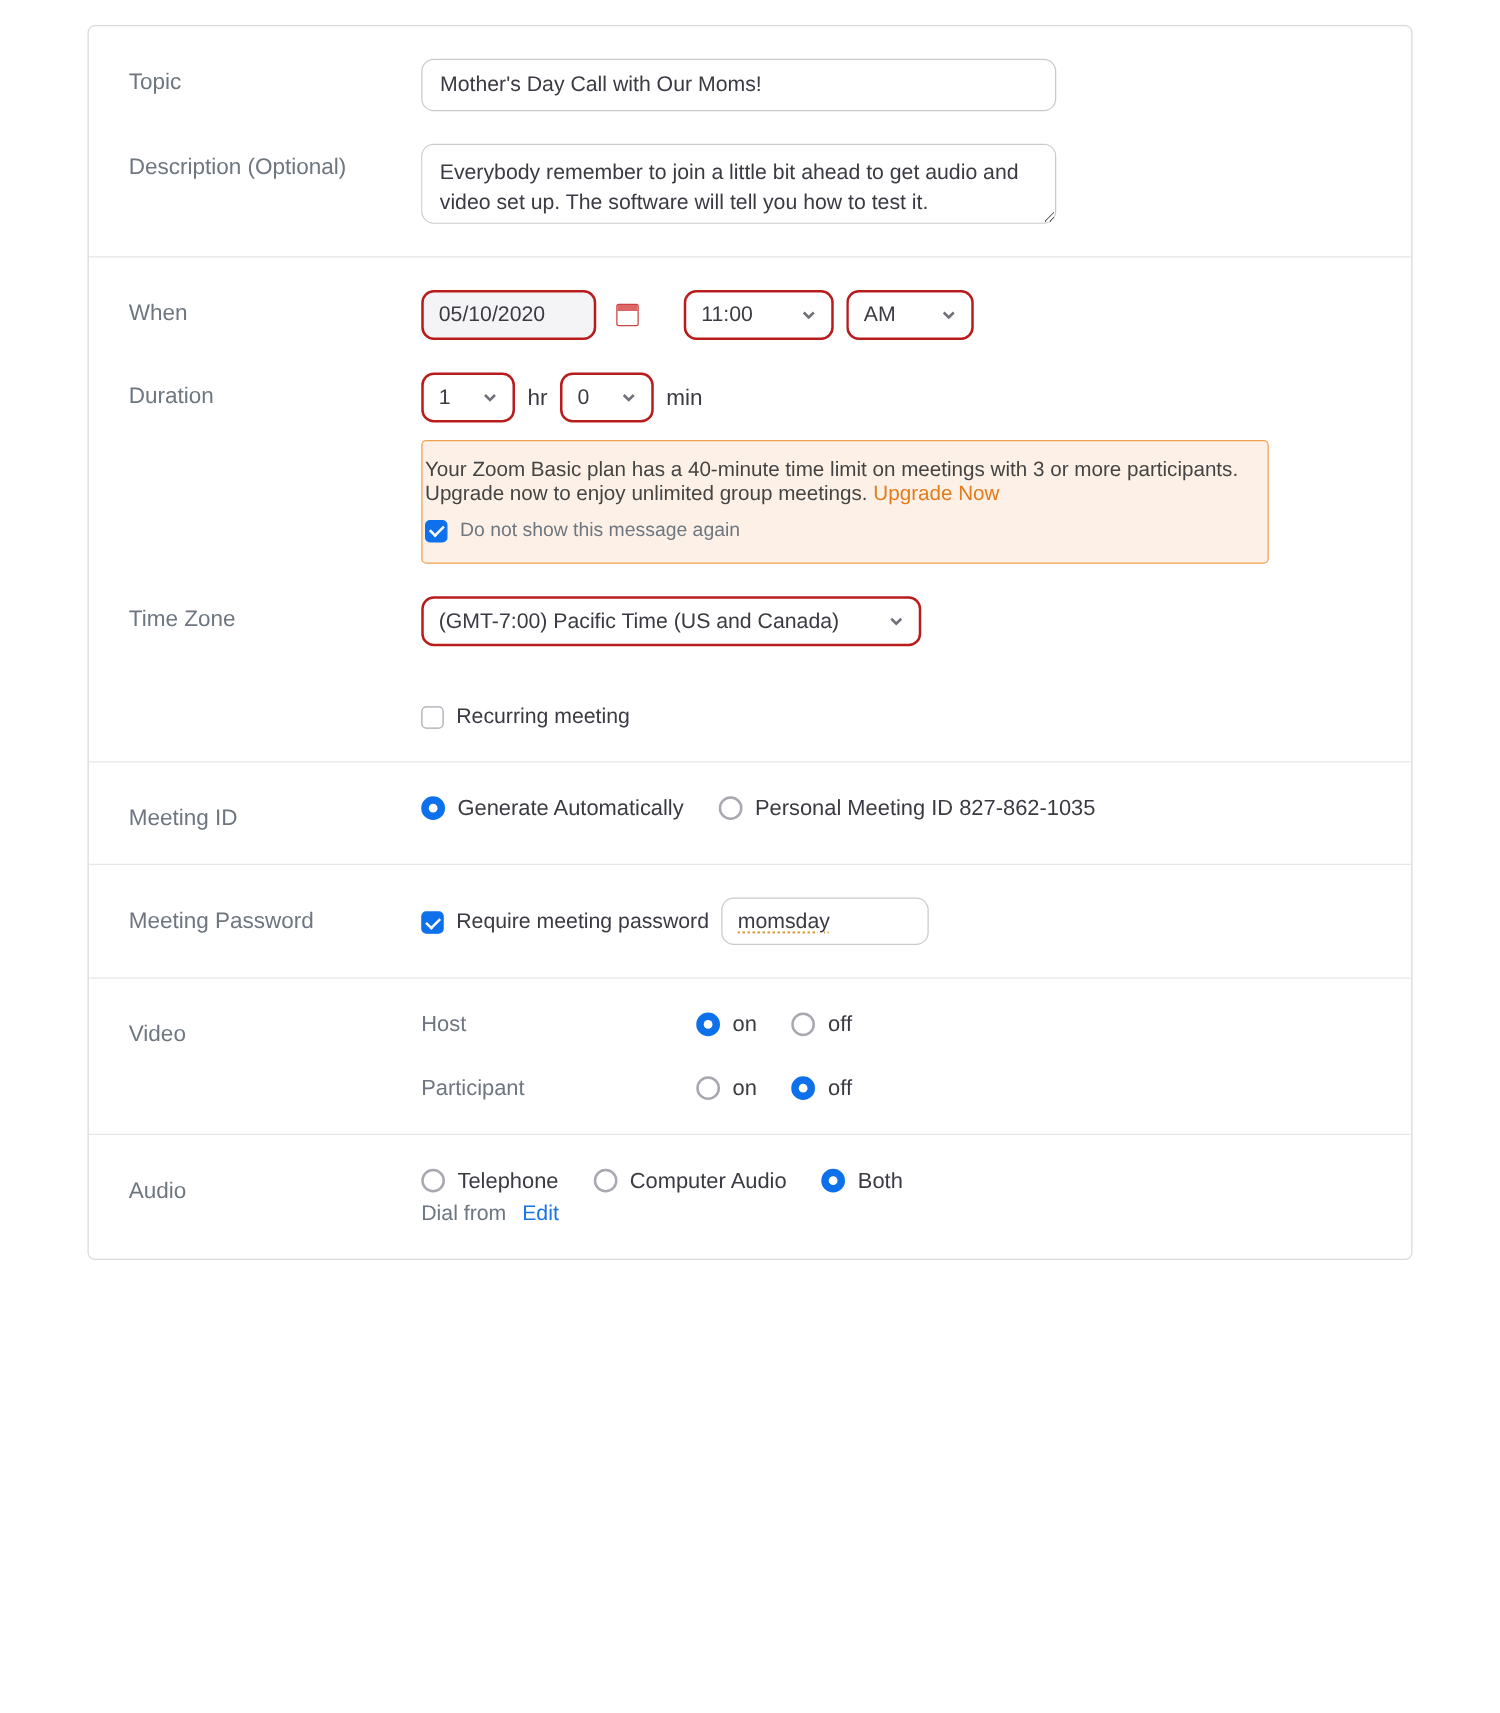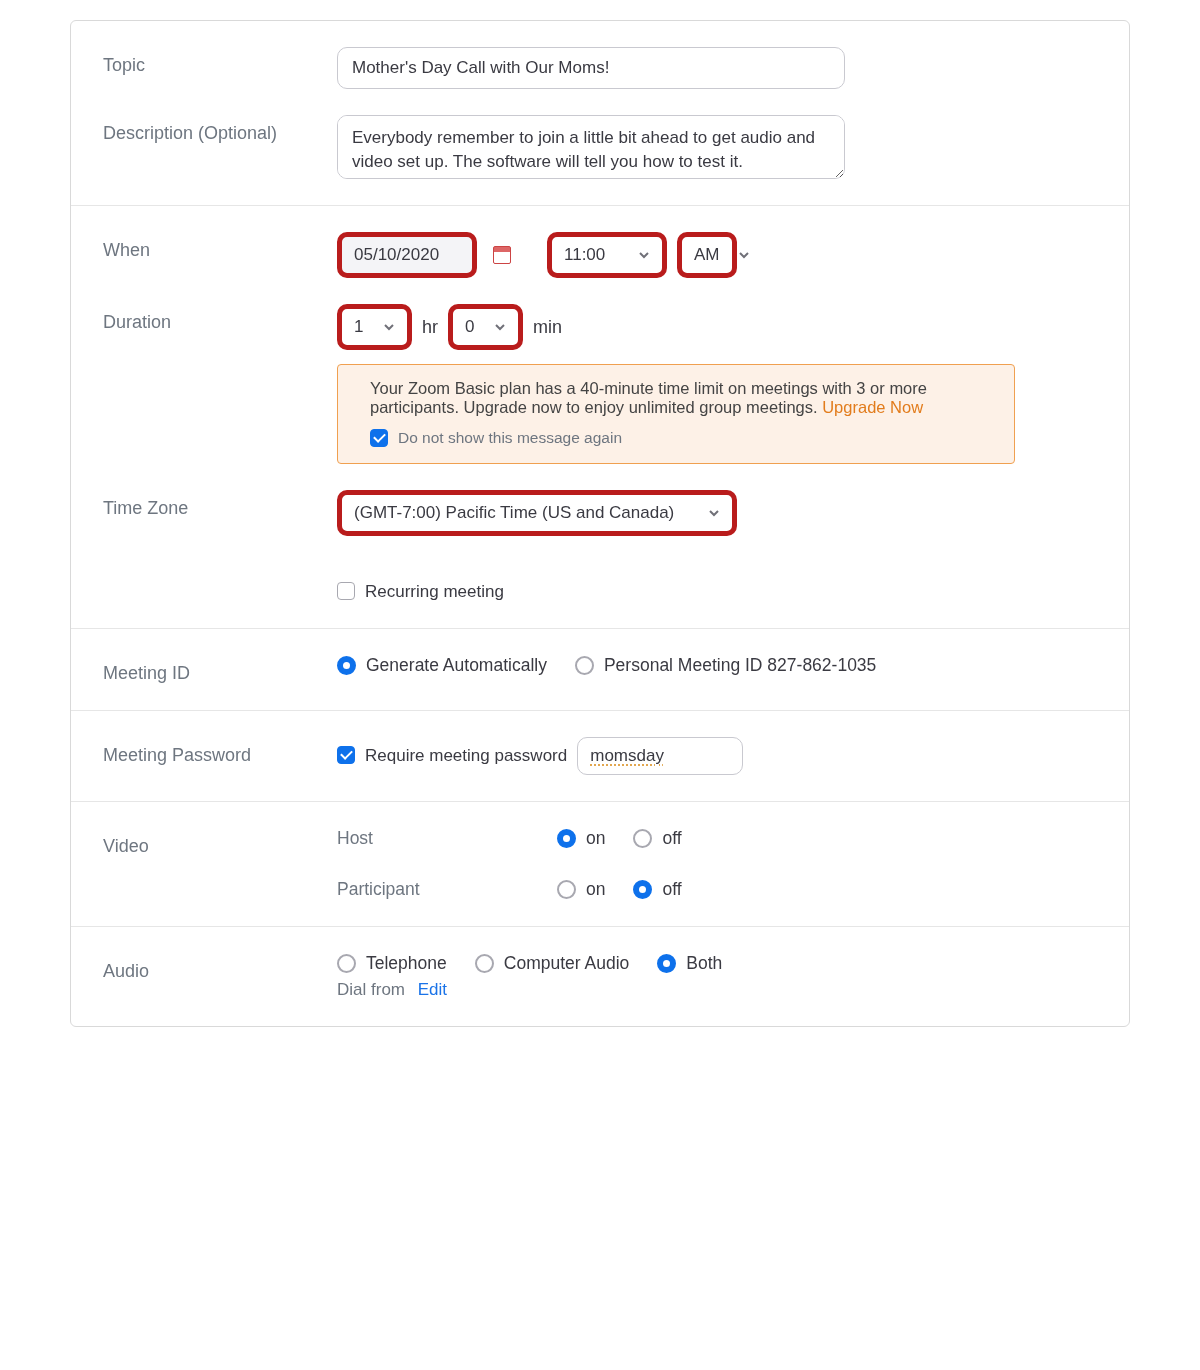--- a/index.html
+++ b/index.html
@@ -52,57 +52,57 @@
     background: #fff;
     color: #3a3a42;
     font-family: inherit;
   }
   .textarea { height: 64px; resize: both; line-height: 1.4; }
   .select-like {
     display: inline-flex;
     align-items: center;
     justify-content: space-between;
     padding: 8px 12px;
-    border: 5px solid #b91c1c;
+    border: 2px solid #b91c1c;
     border-radius: 10px;
     background: #fff;
     font-size: 17px;
     color: #3a3a42;
     cursor: pointer;
     gap: 18px;
   }
   .date-box { background: #f4f4f7; width: 140px; }
   .w120 { width: 120px; }
-  .w80  { width: 60px; }
+  .w80  { width: 102px; }
   .w75  { width: 75px; }
   .tz   { width: 400px; }
   .chev { width: 12px; height: 12px; flex: 0 0 12px; }
   .chev svg { width: 100%; height: 100%; display: block; stroke: #707078; stroke-width: 2; fill: none; }
   .cal-icon {
     display: inline-block;
     width: 18px; height: 18px;
     border: 1px solid #c44;
     position: relative;
     background: linear-gradient(to bottom, #d66 0 30%, #fff 30% 100%);
     margin: 0 6px;
     border-radius: 2px;
   }
   .unit { font-size: 18px; color: #3a3a42; }
   .notice {
     border: 1px solid #f0a050;
     background: #fdf1e7;
     border-radius: 4px;
-    padding: 14px 32px 16px;
+    padding: 14px 2px 16px;
     font-size: 16.5px;
     color: #444;
     width: 678px;
   }
   .notice .link { color: #e27c1c; text-decoration: none; cursor: pointer; }
   .checkbox {
-    display: inline-flex; align-items: flex-start; gap: 10px;
+    display: inline-flex; align-items: flex-end; gap: 10px;
     font-size: 17px; color: #3a3a42; cursor: pointer;
   }
   .cb-box {
     width: 18px; height: 18px; border: 1.5px solid #a8a8b0;
     border-radius: 4px; background: #fff; display: inline-flex;
     align-items: center; justify-content: center;
   }
   .cb-box.checked { background: #0e71eb; border-color: #0e71eb; }
   .cb-box.checked::after {
     content: ""; width: 5px; height: 9px;

